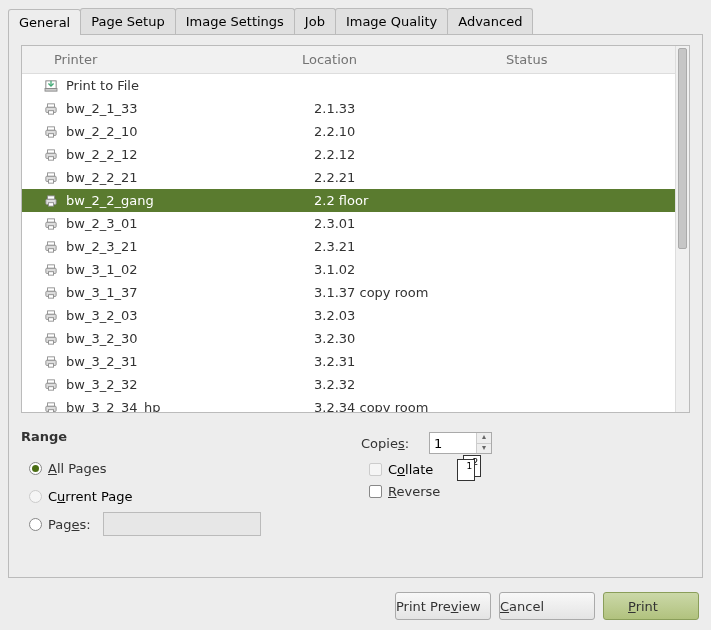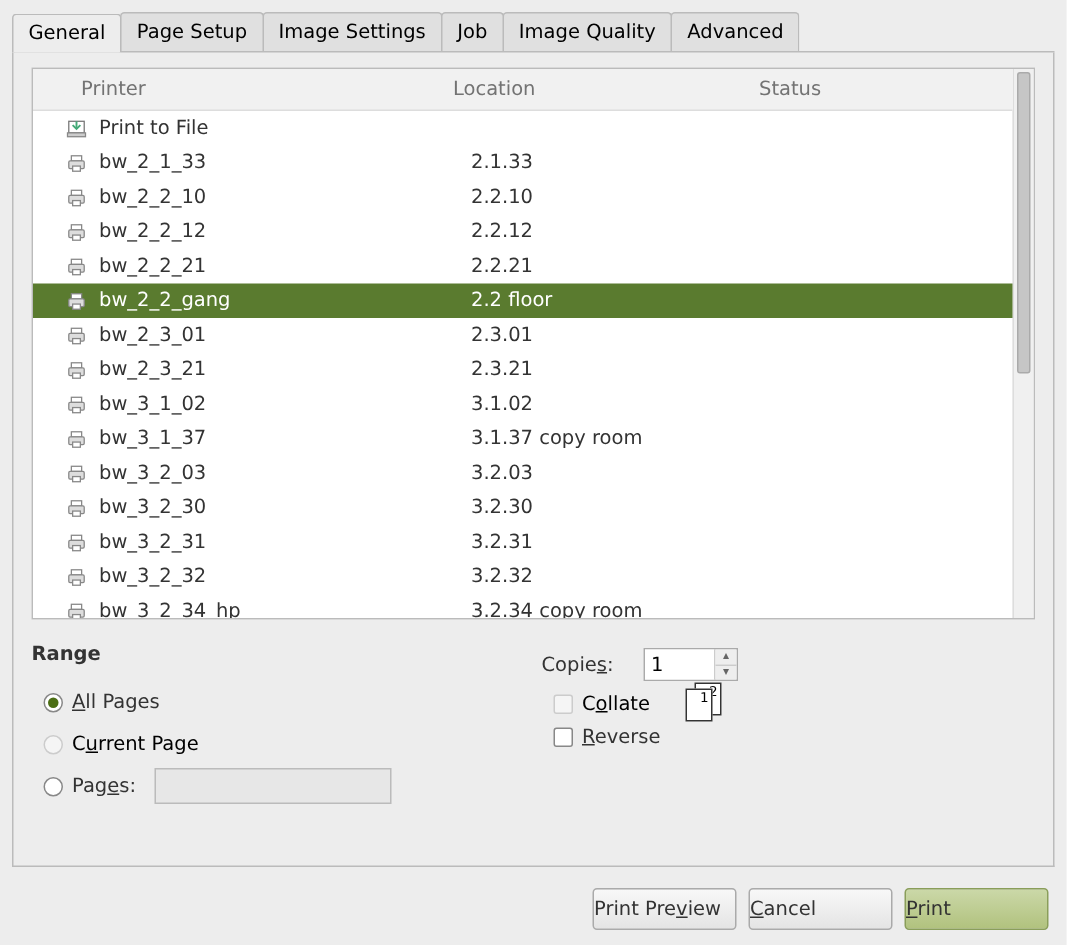--- a/index.html
+++ b/index.html
@@ -40,21 +40,21 @@
   .spin input { border: none; width: 46px; padding: 0 4px; outline: none; font-size: 13px; }
   .spin .buttons { display: flex; flex-direction: column; border-left: 1px solid #ccc; }
   .spin .b { width: 14px; height: 10px; font-size: 8px; line-height: 8px; text-align: center; color: #666; background: #eee; cursor: pointer; }
   .spin .b + .b { border-top: 1px solid #ccc; }
   .collate-icon { width: 28px; height: 28px; display: inline-block; position: relative; margin-left: 4px; }
   .collate-icon .p { position: absolute; width: 18px; height: 22px; border: 1px solid #333; background: #fff; font-size: 9px; padding: 1px 2px; text-align: right; }
   .collate-icon .p1 { top: 4px; left: 0; z-index: 1; }
   .collate-icon .p2 { top: 0; left: 6px; }
   .buttons-bar { display: flex; justify-content: flex-end; gap: 8px; padding: 6px 12px 10px; }
   .btn { min-width: 96px; height: 28px; border: 1px solid #aaa; background: linear-gradient(#f8f8f8,#e4e4e4); border-radius: 3px; cursor: pointer; color: #333; display: flex; align-items: center; }
-  .btn.default { background: linear-gradient(#cbd8a8,#b1c27e); border-color: #8a9e5a; }
+  .btn.default { background: linear-gradient(#cbd8a8,#b1c27e); border-color: #8a9e5a; padding-left: 24px; }
   .copies-col { flex: 1; }
   .copies-row { display: flex; align-items: center; gap: 20px; }
   .printer-svg { width: 14px; height: 12px; }
 </style>
 </head>
 <body>
 
 <div class="window">
 
   <div class="tabs" id="tabs">

